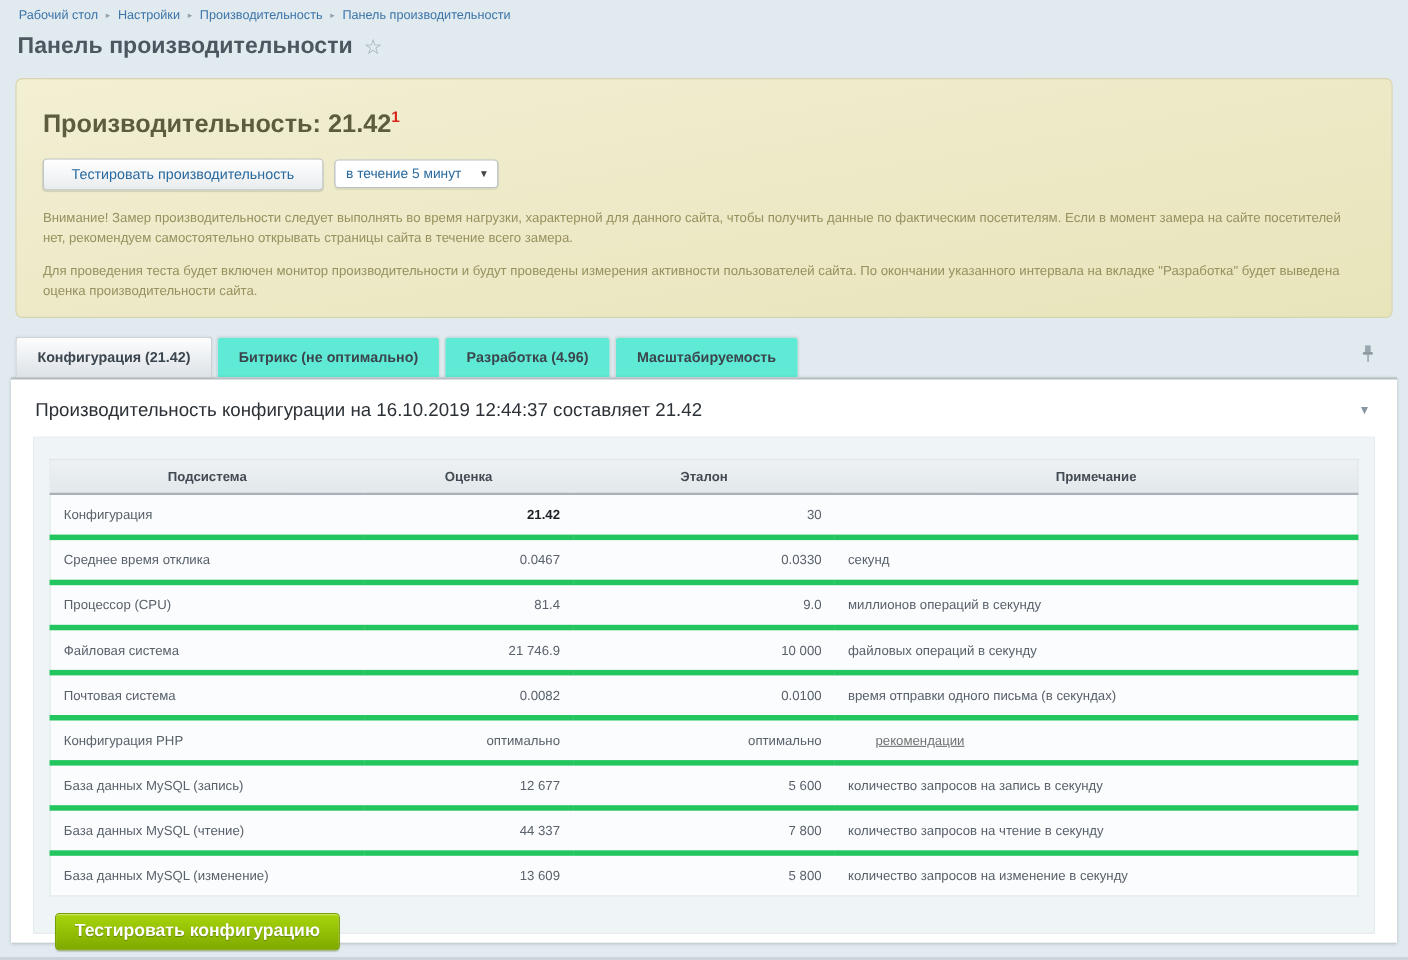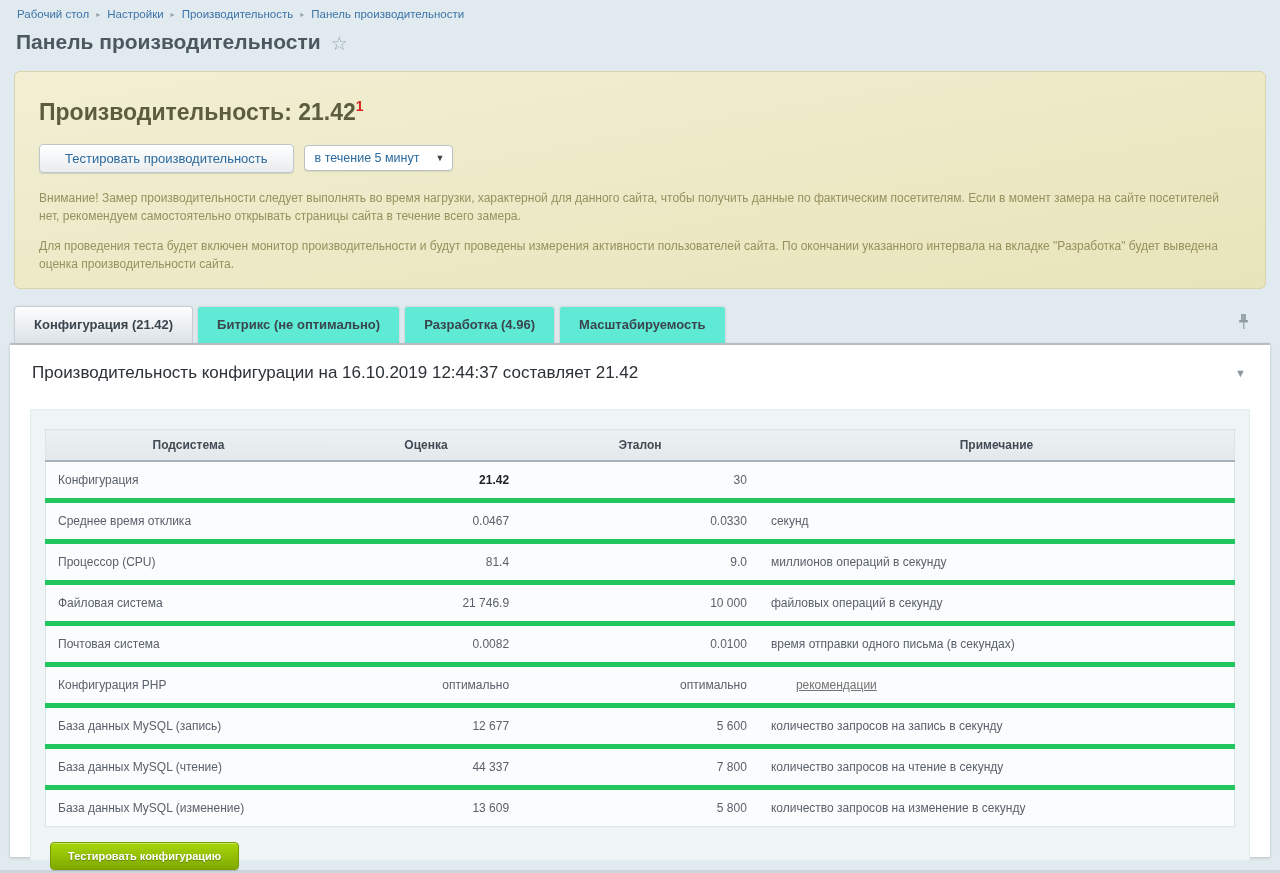--- a/index.html
+++ b/index.html
@@ -81,21 +81,21 @@
     border-top:2px solid #b6bec4;
     box-shadow:0 1px 3px rgba(0,0,0,.18);
     height:514px;
     position:relative; z-index:2;
   }
   .section-header { display:flex; align-items:center; justify-content:space-between; padding:18px 24px 14px 22px; }
   .section-title { color:#2b3136; font-size:17px; }
   .collapse-arrow { color:#8b97a0; font-size:11px; cursor:pointer; }
 
   .section-content {
-    margin:12px 20px;
+    margin:0 20px;
     background:#eff4f6;
     border:1px solid #e6edf0;
     padding:19px 14px 16px 14px;
     height:452px;
   }
 
   
   table.perf { width:100%; border-collapse:collapse; background:#fbfcfd; border:1px solid #dde4e8; }
   table.perf th {
     background:linear-gradient(#edf1f3,#e2e8eb);
@@ -117,21 +117,21 @@
   td.c-score.bold { font-weight:bold; color:#1c2125; }
   td a { color:#737373; text-decoration:underline; cursor:pointer;padding-left:25px; }
 
   
   .btn-green-wrap { margin:15px 0 0 5px; }
   .btn-green {
     background:linear-gradient(#a8d60a,#7fa900);
     border:1px solid #76a000;
     border-radius:4px;
     padding:7px 17px;
-    font-size:11px; font-weight:bold; color:#ffffff;
+    font-size:16px; font-weight:bold; color:#ffffff;
     font-family:"Liberation Sans", sans-serif;
     text-shadow:0 1px 1px rgba(0,0,0,.3);
     box-shadow:inset 0 1px 0 rgba(255,255,255,.35), 0 1px 1px rgba(0,0,0,.15);
     cursor:pointer;
   }
 
   .bottom-line { position:absolute; left:0; right:0; bottom:0; height:3px; background:#ccd4d9; }
 </style>
 </head>
 <body>

